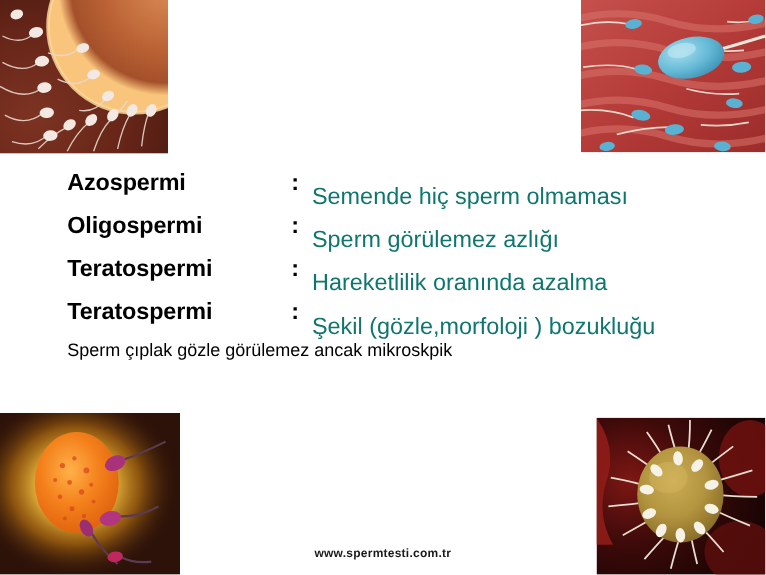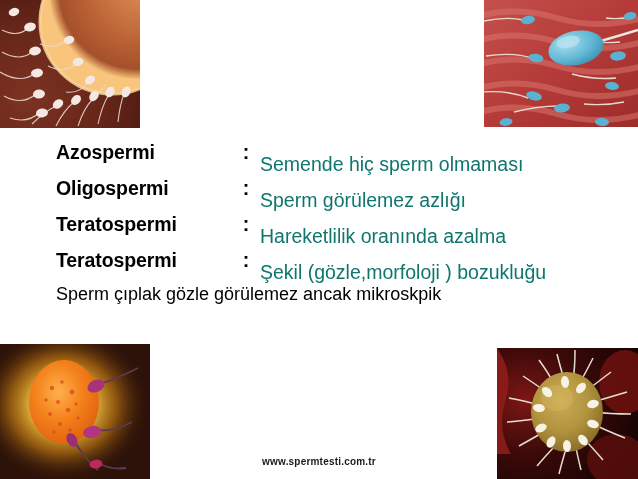--- a/index.html
+++ b/index.html
@@ -67,21 +67,21 @@
   }
 
   
   #paragraph {
     position: absolute;
     left: 56px;
     top: 284px;
     width: 580px;
   }
   .para-line {
-    font-size: 18px;
+    font-size: 15px;
     color: #000000;
     height: 32px;
     white-space: nowrap;
   }
   .para-line.indented { padding-left: 5px; }
   .highlight { color: #2f9d8d; }
 
   
   #watermark {
     position: absolute;

